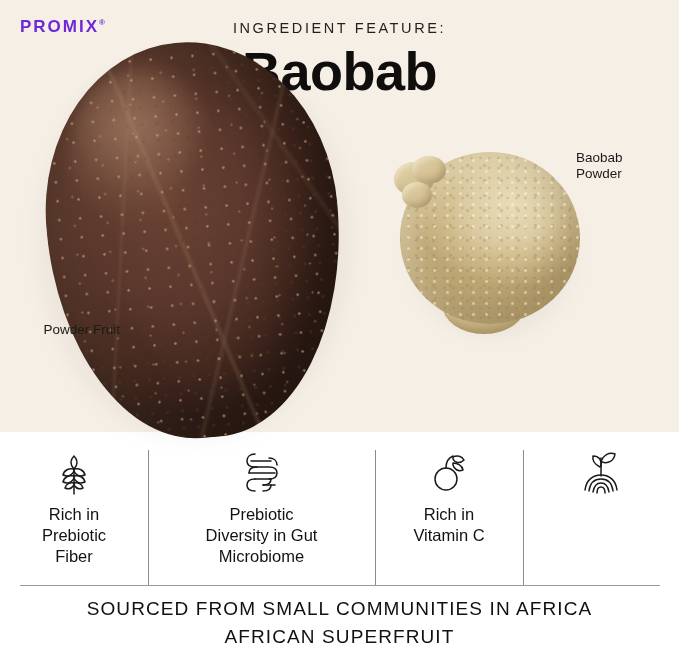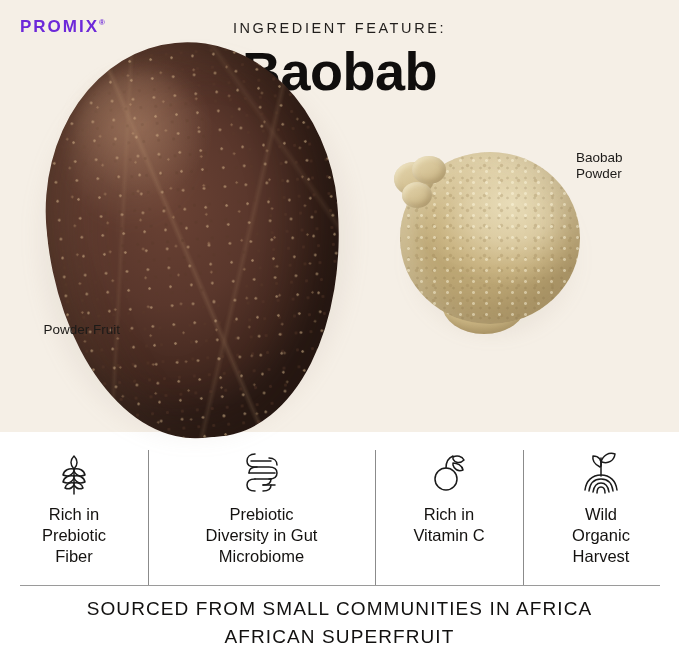--- a/index.html
+++ b/index.html
@@ -295,23 +295,20 @@
         <svg width="44" height="46" viewBox="0 0 44 46" fill="none" stroke="#1a1a1a" stroke-width="1.5" stroke-linecap="round" stroke-linejoin="round">
           <path d="M22 26 L22 8"></path>
           <path d="M22 12 C24 5 30 2 36 4 C35 11 29 14 23 12 Z"></path>
           <path d="M21 17 C17 15 13 11 14 6 C20 6 23 10 22 16 Z"></path>
           <path d="M6 40 C7 31 13 25 22 25 C31 25 37 31 38 40"></path>
           <path d="M10 41 C11 33 15 29 22 29 C29 29 33 33 34 41"></path>
           <path d="M14 42 C15 36 18 33 22 33 C26 33 29 36 30 42"></path>
           <path d="M18 43 C18 39 20 37 22 37 C24 37 26 39 26 43"></path>
         </svg>
       </div>
-      <div class="btext">Wild
-Organic
-Harvest</div>
     </div>
   </div>
 
   <div class="hrule"></div>
 
   <div class="footer">
     <div class="fline">SOURCED FROM SMALL COMMUNITIES IN AFRICA</div>
     <div class="fline">AFRICAN SUPERFRUIT</div>
   </div>
 

